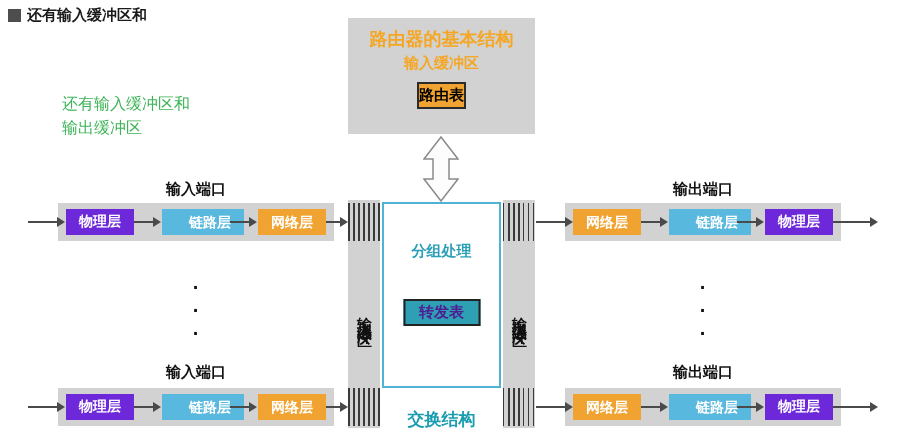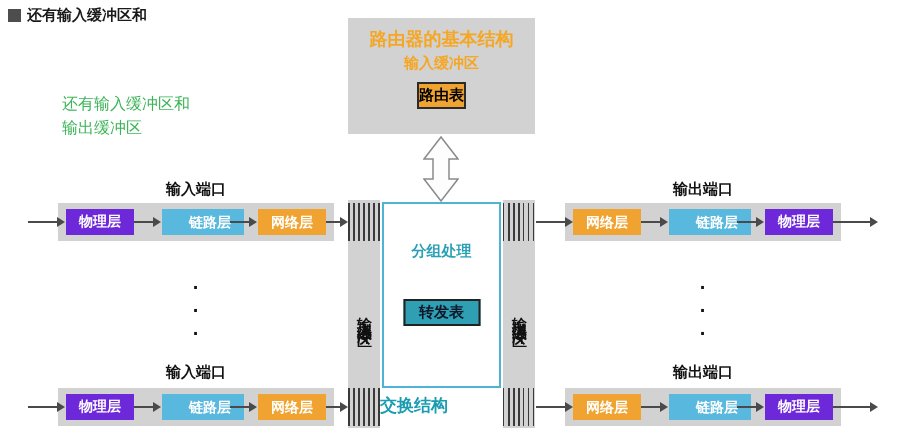--- a/index.html
+++ b/index.html
@@ -34,22 +34,22 @@
   .buffer-label{writing-mode:vertical-rl;text-orientation:upright;font-weight:700;
                 font-size:15px;letter-spacing:4px;color:#111;}
 
   
   .fabric-box{left:382px;top:202px;width:119px;height:186px;background:#fff;
               border:2px solid #4fb3d6;box-sizing:border-box;}
   .pkt-proc{position:absolute;left:0;width:100%;top:38px;text-align:center;
             color:#2a9fb5;font-weight:700;font-size:15px;}
   .fwd-table{position:absolute;left:50%;transform:translateX(-50%);top:95px;
              background:#2f9fb3;border:2px solid #222;padding:2px 14px;
-             font-weight:700;font-size:15px;color:#0f172a;white-space:nowrap;}
-  .fabric-label{left:380px;top:394px;width:123px;text-align:left;
+             font-weight:700;font-size:15px;color:#4c1d95;white-space:nowrap;}
+  .fabric-label{left:380px;top:408px;width:123px;text-align:center;
                 color:#1a9cb0;font-weight:700;font-size:17px;}
 
   
   .port-label{width:276px;text-align:center;font-weight:700;font-size:15px;color:#111;}
   .port-bar{width:276px;height:38px;background:#d2d2d2;}
   .layer-box{position:absolute;top:6px;width:68px;height:26px;line-height:26px;
              text-align:center;color:#fff;font-weight:700;font-size:14px;}
   .phys{background:#6d28d9;font-family:Liberation Serif, serif;}
   .link{background:#59b8dd;}
   .net{background:#f0a330;}

